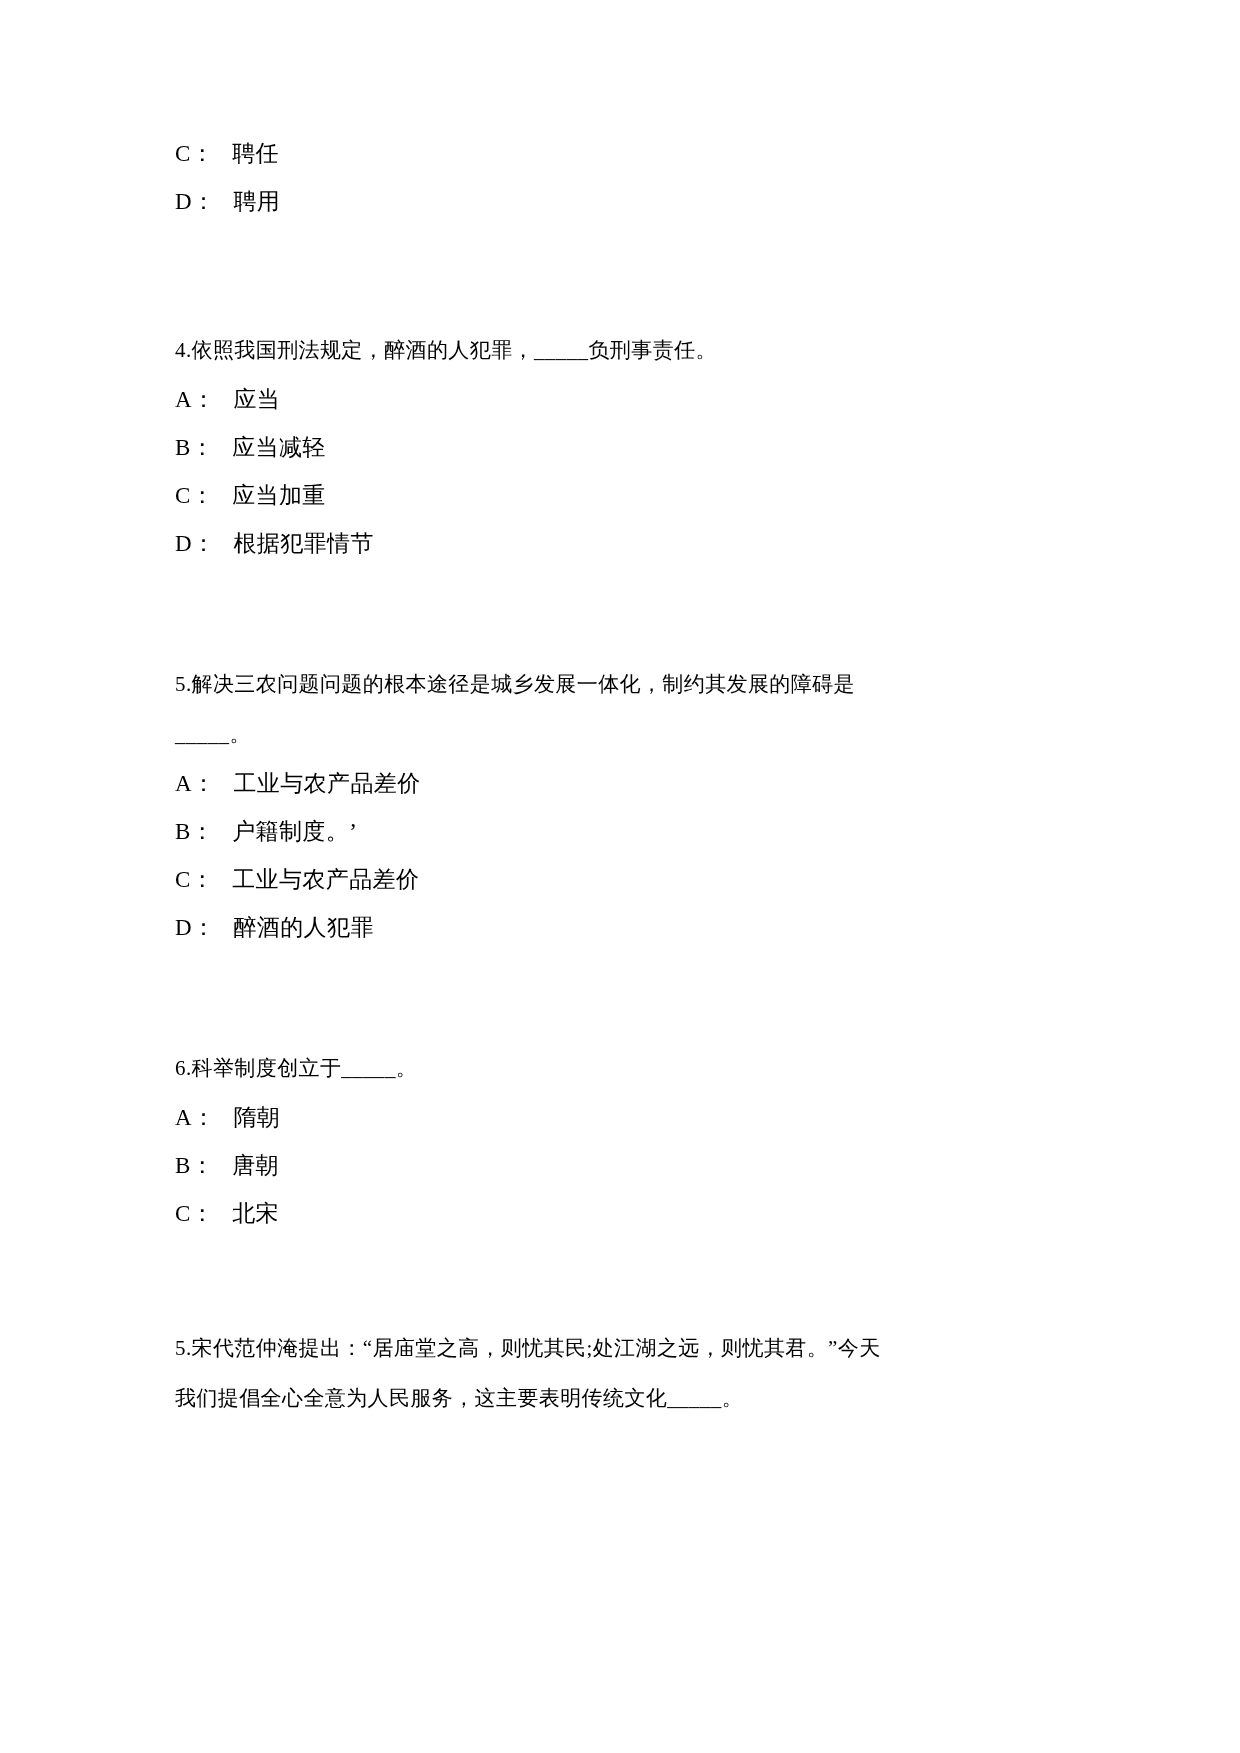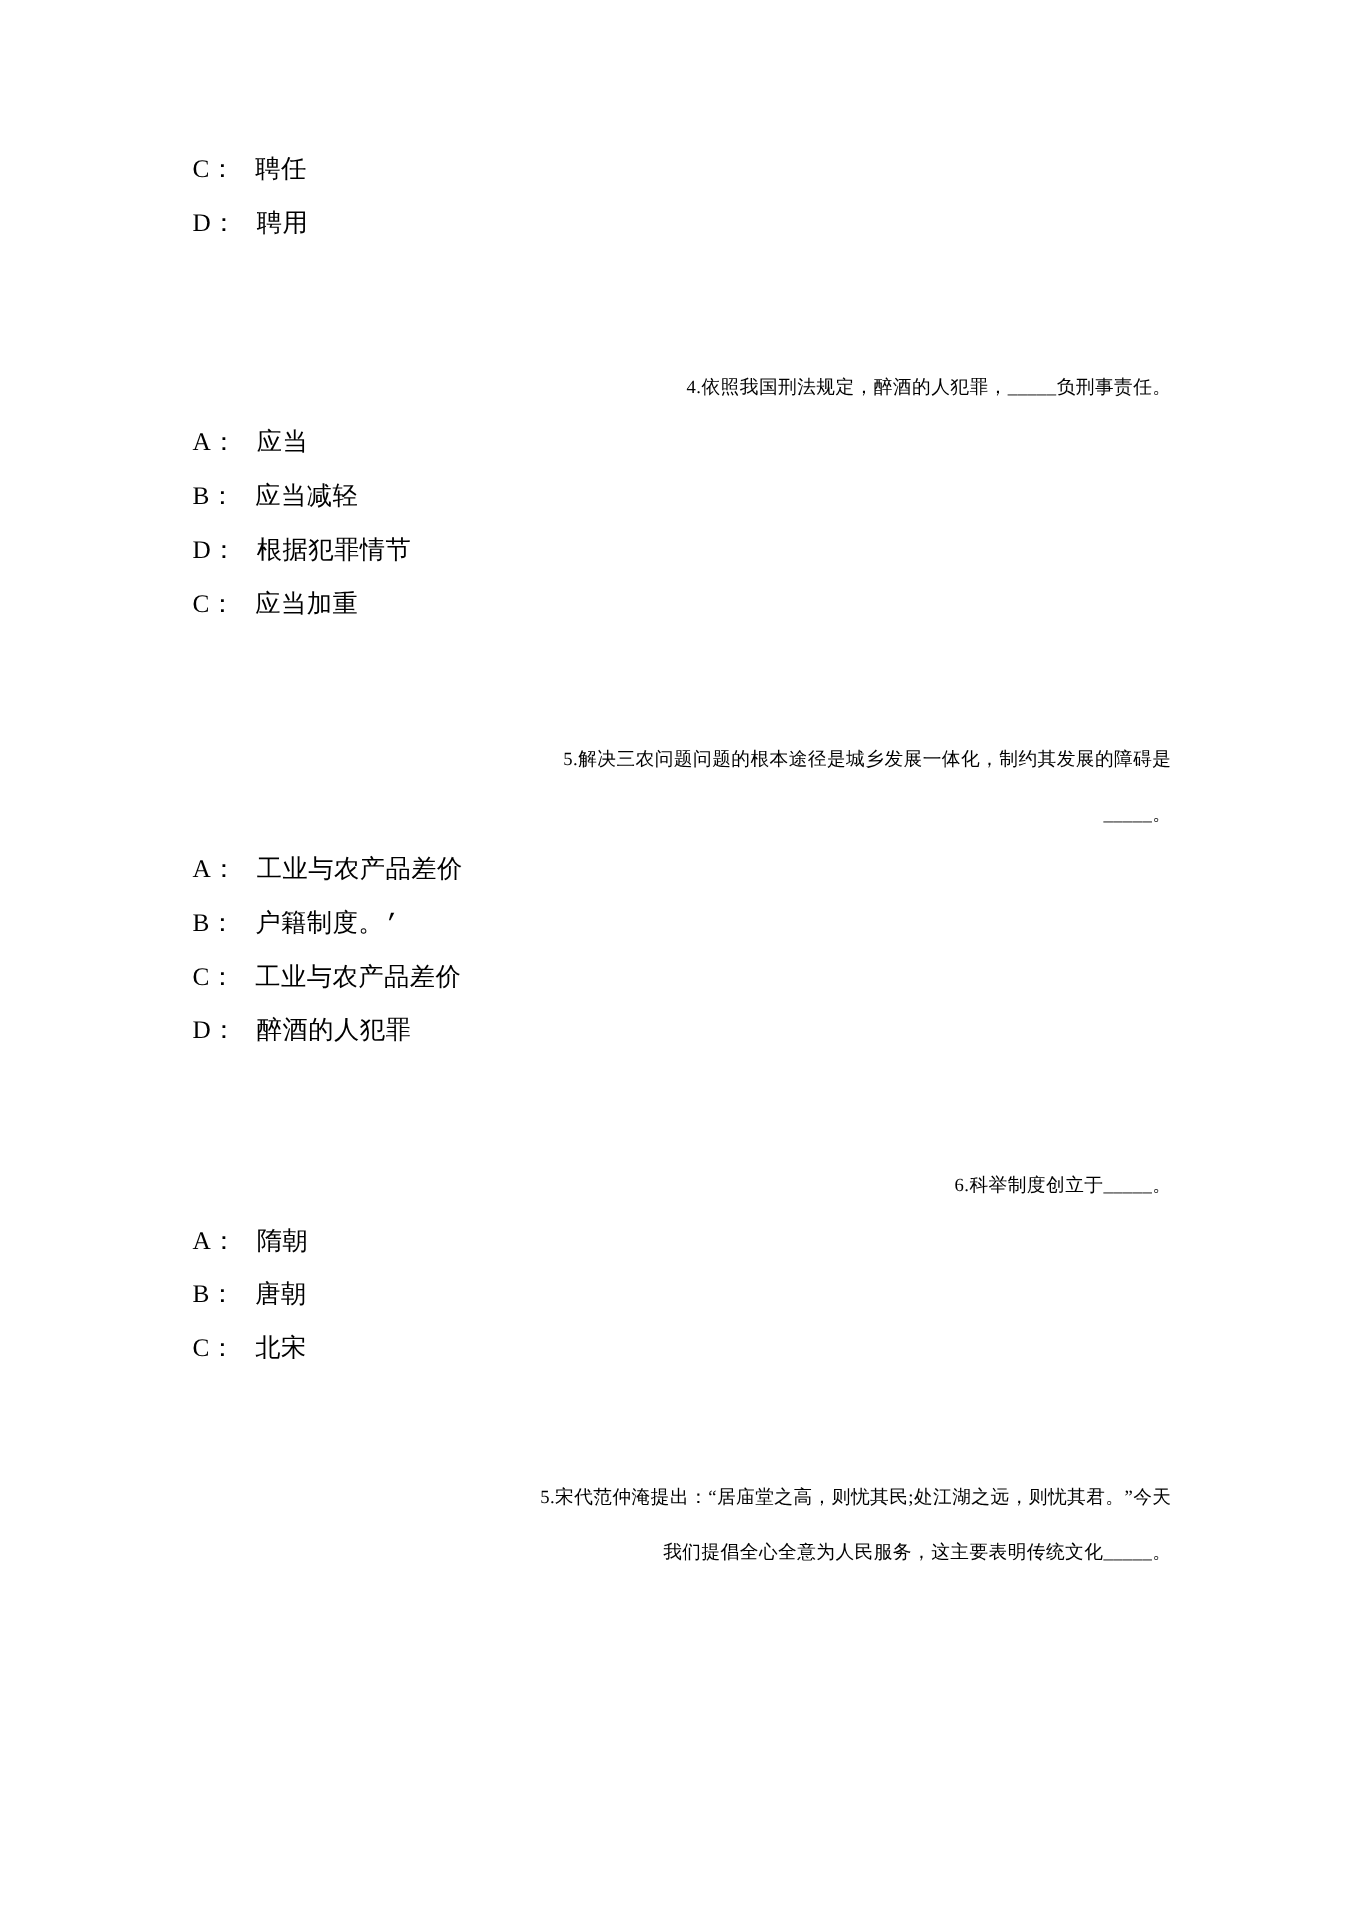--- a/index.html
+++ b/index.html
@@ -18,39 +18,39 @@
   .page {
     box-sizing: border-box;
     width: 1240px;
     height: 1753px;
     padding: 130px 175px 90px 175px;
   }
   .question-block {
     margin-bottom: 0;
   }
   .q-stem {
-    font-size: 17px;
+    font-size: 21px;
     line-height: 48px;
     letter-spacing: 0.4px;
     margin: 0 0 2px 0;
-    text-align: right;
+    text-align: left;
   }
   .opt {
     font-size: 23px;
     line-height: 48px;
     letter-spacing: 0.4px;
     margin: 0;
     padding-left: 0;
     white-space: pre;
   }
   .opt .opt-letter {
     font-family: "Liberation Serif", serif;
   }
   .opt .opt-text {
-    font-family: Liberation Mono, monospace;
+    font-family: Liberation Serif, serif;
   }
   .gap-lg { height: 100px; }
   .gap-md { height: 92px; }
   .gap-sm { height: 86px; }
   .indent { display: inline-block; }
 </style>
 </head>
 <body>
 
 <div class="page">
@@ -59,22 +59,22 @@
     <p class="opt"><span class="opt-letter">C：</span><span class="indent" style="width:18px"></span><span class="opt-text">聘任</span></p>
     <p class="opt"><span class="opt-letter">D：</span><span class="indent" style="width:18px"></span><span class="opt-text">聘用</span></p>
   </div>
 
   <div class="gap-lg"></div>
 
   <div class="question-block">
     <p class="q-stem">4.依照我国刑法规定，醉酒的人犯罪，_____负刑事责任。</p>
     <p class="opt"><span class="opt-letter">A：</span><span class="indent" style="width:18px"></span><span class="opt-text">应当</span></p>
     <p class="opt"><span class="opt-letter">B：</span><span class="indent" style="width:18px"></span><span class="opt-text">应当减轻</span></p>
+    <p class="opt"><span class="opt-letter">C：</span><span class="indent" style="width:18px"></span><span class="opt-text">应当加重</span></p>
     <p class="opt"><span class="opt-letter">D：</span><span class="indent" style="width:18px"></span><span class="opt-text">根据犯罪情节</span></p>
-    <p class="opt"><span class="opt-letter">C：</span><span class="indent" style="width:18px"></span><span class="opt-text">应当加重</span></p>
   </div>
 
   <div class="gap-md"></div>
 
   <div class="question-block">
     <p class="q-stem">5.解决三农问题问题的根本途径是城乡发展一体化，制约其发展的障碍是</p>
     <p class="q-stem">_____。</p>
     <p class="opt"><span class="opt-letter">A：</span><span class="indent" style="width:18px"></span><span class="opt-text">工业与农产品差价</span></p>
     <p class="opt"><span class="opt-letter">B：</span><span class="indent" style="width:18px"></span><span class="opt-text">户籍制度。’</span></p>
     <p class="opt"><span class="opt-letter">C：</span><span class="indent" style="width:18px"></span><span class="opt-text">工业与农产品差价</span></p>

